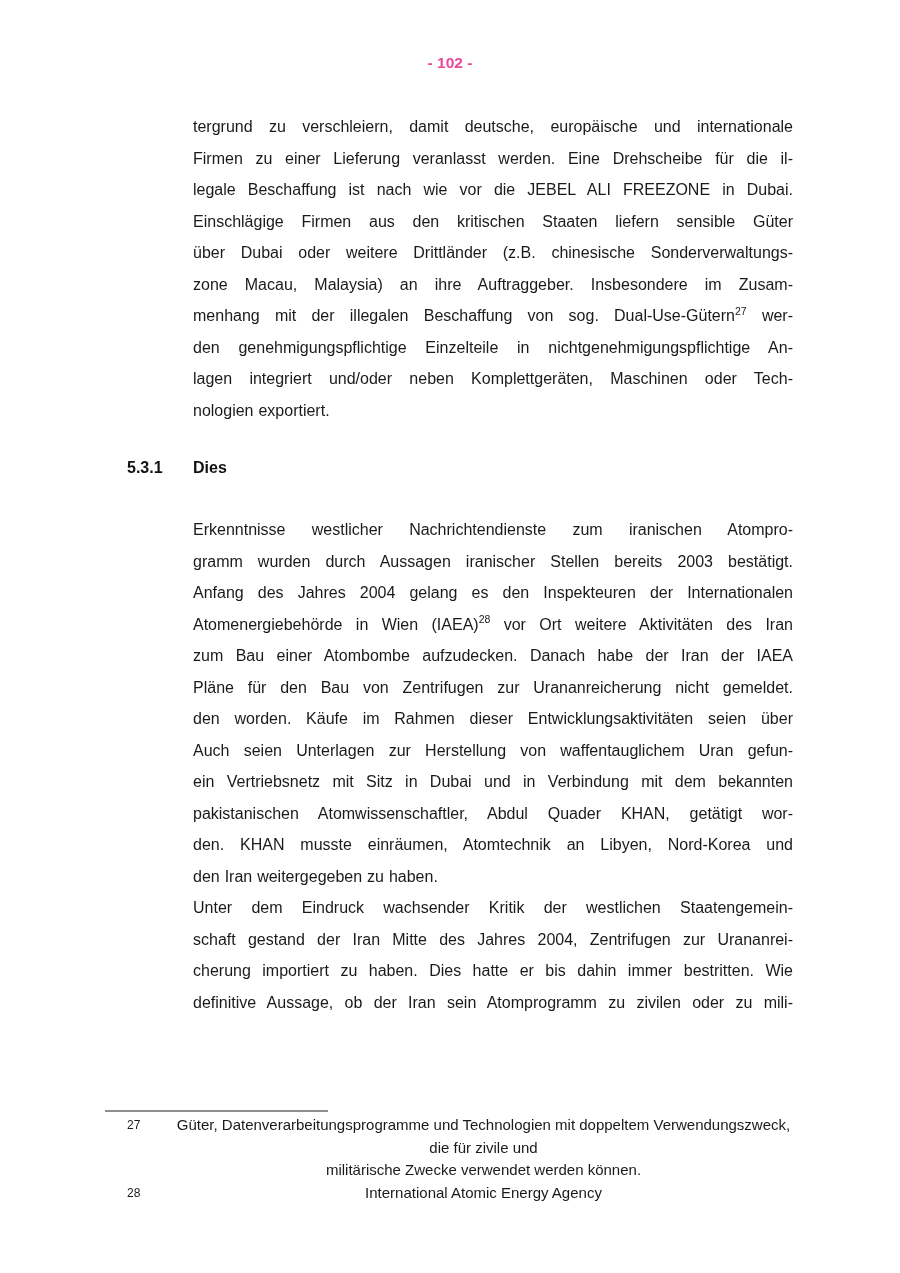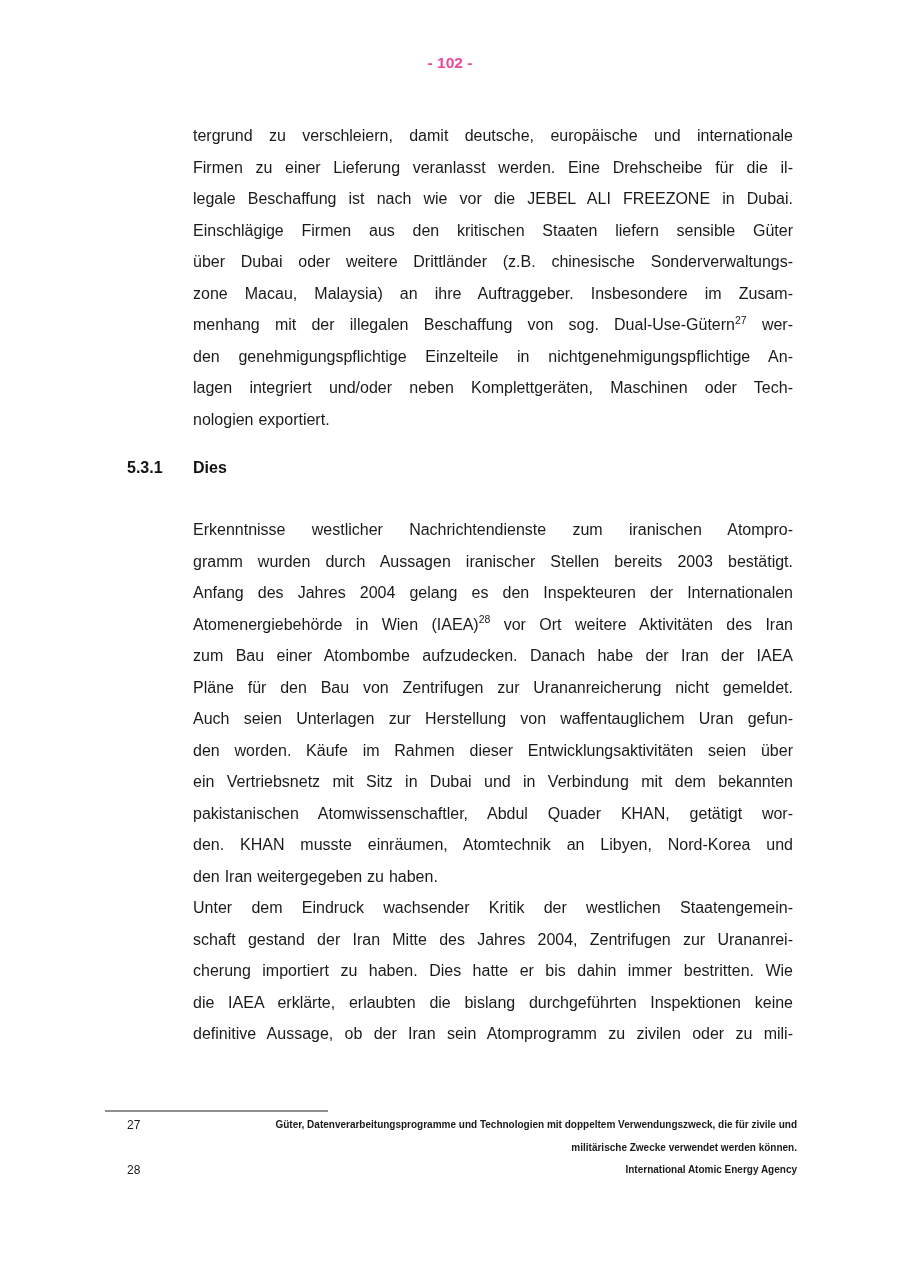--- a/index.html
+++ b/index.html
@@ -21,21 +21,21 @@
     font-size: 15.5px;
     line-height: 18px;
     font-weight: bold;
     color: #ec4899;
   }
   .para {
     position: absolute;
     left: 193px;
     width: 600px;
   }
-  #para-1 { top: 120px; }
+  #para-1 { top: 111px; }
   #para-flow-2 { top: 514px; }
   .pline {
     font-size: 16px;
     line-height: 31.5px;
     text-align: justify;
     text-align-last: justify;
     word-spacing: 0.5px;
     white-space: normal;
   }
   .pline.flush { text-align-last: left; }
@@ -76,24 +76,23 @@
   }
   .fn-row { display: flex; align-items: flex-start; }
   .fn-num {
     width: 43px;
     flex: 0 0 43px;
     font-size: 12px;
     line-height: 22.5px;
   }
   .fn-text { flex: 1 1 auto; }
   .fn-line {
-    font-size: 10px;
+    font-size: 15px;
     line-height: 22.5px;
-    text-align: right;
-    font-weight: bold;
+    text-align: center;
   }
 </style>
 </head>
 <body>
 
 <div class="page">
 
   <div class="page-header">- 102 -</div>
 
   <div class="para" id="para-1">
@@ -114,32 +113,31 @@
   </div>
 
   <div class="para" id="para-flow-2">
     <div>
         <div class="pline">Erkenntnisse westlicher Nachrichtendienste zum iranischen Atompro-</div>
         <div class="pline">gramm wurden durch Aussagen iranischer Stellen bereits 2003 bestätigt.</div>
         <div class="pline">Anfang des Jahres 2004 gelang es den Inspekteuren der Internationalen</div>
         <div class="pline">Atomenergiebehörde in Wien (IAEA)<sup>28</sup> vor Ort weitere Aktivitäten des Iran</div>
         <div class="pline">zum Bau einer Atombombe aufzudecken. Danach habe der Iran der IAEA</div>
         <div class="pline">Pläne für den Bau von Zentrifugen zur Urananreicherung nicht gemeldet.</div>
+        <div class="pline">den worden. Käufe im Rahmen dieser Entwicklungsaktivitäten seien über</div>
         <div class="pline">Auch seien Unterlagen zur Herstellung von waffentauglichem Uran gefun-</div>
-        <div class="pline">den worden. Käufe im Rahmen dieser Entwicklungsaktivitäten seien über</div>
         <div class="pline">ein Vertriebsnetz mit Sitz in Dubai und in Verbindung mit dem bekannten</div>
         <div class="pline">pakistanischen Atomwissenschaftler, Abdul Quader KHAN, getätigt wor-</div>
         <div class="pline">den. KHAN musste einräumen, Atomtechnik an Libyen, Nord-Korea und</div>
         <div class="pline flush">den Iran weitergegeben zu haben.</div>
       </div>
     <div>
         <div class="pline">Unter dem Eindruck wachsender Kritik der westlichen Staatengemein-</div>
         <div class="pline">schaft gestand der Iran Mitte des Jahres 2004, Zentrifugen zur Urananrei-</div>
         <div class="pline">cherung importiert zu haben. Dies hatte er bis dahin immer bestritten. Wie</div>
-        <div class="pline">die IAEA erklärte, erlaubten die bislang durchgeführten Inspektionen keine</div>
         <div class="pline">definitive Aussage, ob der Iran sein Atomprogramm zu zivilen oder zu mili-</div>
       </div>
   </div>
 
   <div class="fn-sep"></div>
 
   <div class="footnotes">
       <div class="fn-row">
         <div class="fn-num">27</div>
         <div class="fn-text">

